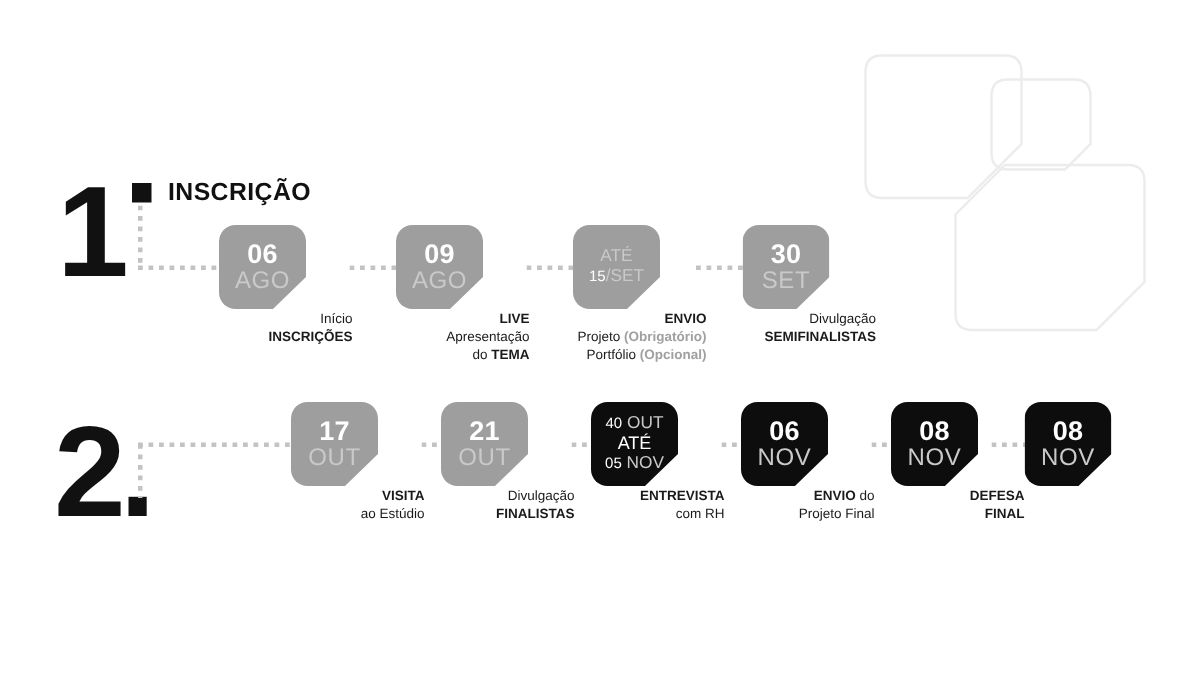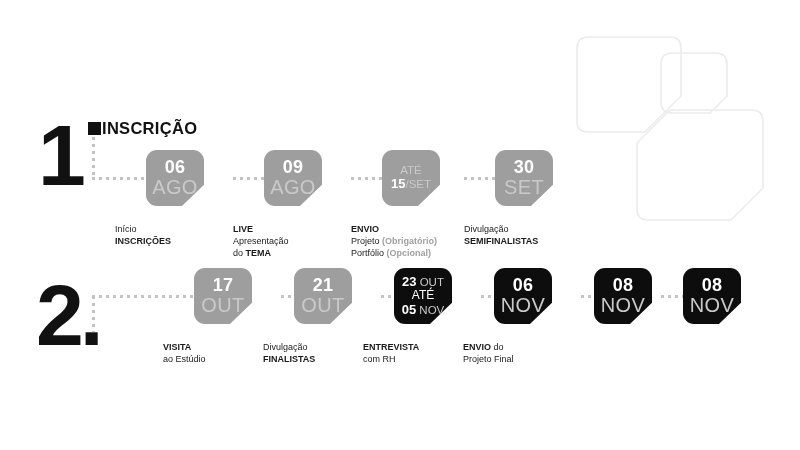--- a/index.html
+++ b/index.html
@@ -34,21 +34,21 @@
     font-family: "Liberation Sans", sans-serif;
   }
   .big-num-1 { left: 38px; top: 112px; font-size: 86px; }
   .big-num-2 { left: 36px; top: 272px; font-size: 86px; }
 
   
   .phase-label {
     position: absolute;
     display: flex;
     align-items: center;
-    gap: 1px;
+    gap: 11px;
   }
   .phase-bullet {
     width: 13px;
     height: 13px;
     background: #111111;
     display: inline-block;
   }
   .phase-text {
     font-size: 16.5px;
     font-weight: 700;
@@ -97,50 +97,50 @@
   .node-box.black { background: #0d0d0d; }
 
   .box-day {
     font-size: 18px;
     font-weight: 700;
     color: #ffffff;
     line-height: 1.05;
     letter-spacing: 0.2px;
   }
   .box-month {
-    font-size: 20px;
+    font-size: 16px;
     font-weight: 400;
     line-height: 1.1;
     letter-spacing: 0.4px;
   }
   .node-box.gray .box-month  { color: #c9c9c9; }
   .node-box.black .box-month { color: #c9c9c9; }
 
   
   .box-lines {
     display: flex;
     flex-direction: column;
     align-items: center;
     justify-content: center;
     line-height: 1.12;
   }
   .box-line {
     font-size: 11.5px;
     white-space: nowrap;
   }
-  .box-line .b { font-weight: 700; color: #ffffff; font-size: 13px; }
+  .box-line .b { font-weight: 400; color: #ffffff; font-size: 10px; }
   .box-line .l { font-weight: 400; }
   .node-box.gray  .box-line .l { color: #c9c9c9; }
   .node-box.black .box-line .l { color: #c9c9c9; }
   .node-box.black .box-line.mid { color: #ffffff; font-weight: 400; font-size: 12px;}
 
   
   .node-caption {
-    margin-top: 18px;
-    text-align: left;
+    margin-top: 1px;
+    text-align: right;
     line-height: 1.32;
     color: #1a1a1a;
   }
   .cap-line { font-size: 9px; white-space: nowrap; }
   .cap-line .bold  { font-weight: 700; }
   .cap-line .light { font-weight: 400; }
   .cap-line .muted { font-weight: 700; color: #a0a0a0; }
 </style>
 </head>
 <body>
@@ -247,21 +247,21 @@
     </div>
     <div class="node-caption">
       <div class="cap-line"><span class="light">Divulgação</span></div>
       <div class="cap-line"><span class="bold">FINALISTAS</span></div>
     </div>
   </div>
 
   <div class="node" style="left:363px; top:268px;">
     <div class="node-box black">
       <div class="box-lines">
-        <div class="box-line"><span class="b">23</span><span class="l"> OUT</span></div>
+        <div class="box-line"><span class="b">40</span><span class="l"> OUT</span></div>
         <div class="box-line mid">ATÉ</div>
         <div class="box-line"><span class="b">05</span><span class="l"> NOV</span></div>
       </div>
     </div>
     <div class="node-caption">
       <div class="cap-line"><span class="bold">ENTREVISTA</span></div>
       <div class="cap-line"><span class="light">com RH</span></div>
     </div>
   </div>
 
@@ -274,20 +274,24 @@
       <div class="cap-line"><span class="bold">ENVIO </span><span class="light">do</span></div>
       <div class="cap-line"><span class="light">Projeto Final</span></div>
     </div>
   </div>
 
   <div class="node" style="left:563px; top:268px;">
     <div class="node-box black">
       <span class="box-day">08</span>
       <span class="box-month">NOV</span>
     </div>
+    <div class="node-caption">
+      <div class="cap-line"><span class="bold">DEFESA</span></div>
+      <div class="cap-line"><span class="bold">FINAL</span></div>
+    </div>
   </div>
 
   <div class="node" style="left:652px; top:268px;">
     <div class="node-box black">
       <span class="box-day">08</span>
       <span class="box-month">NOV</span>
     </div>
   </div>
 
 </div>

